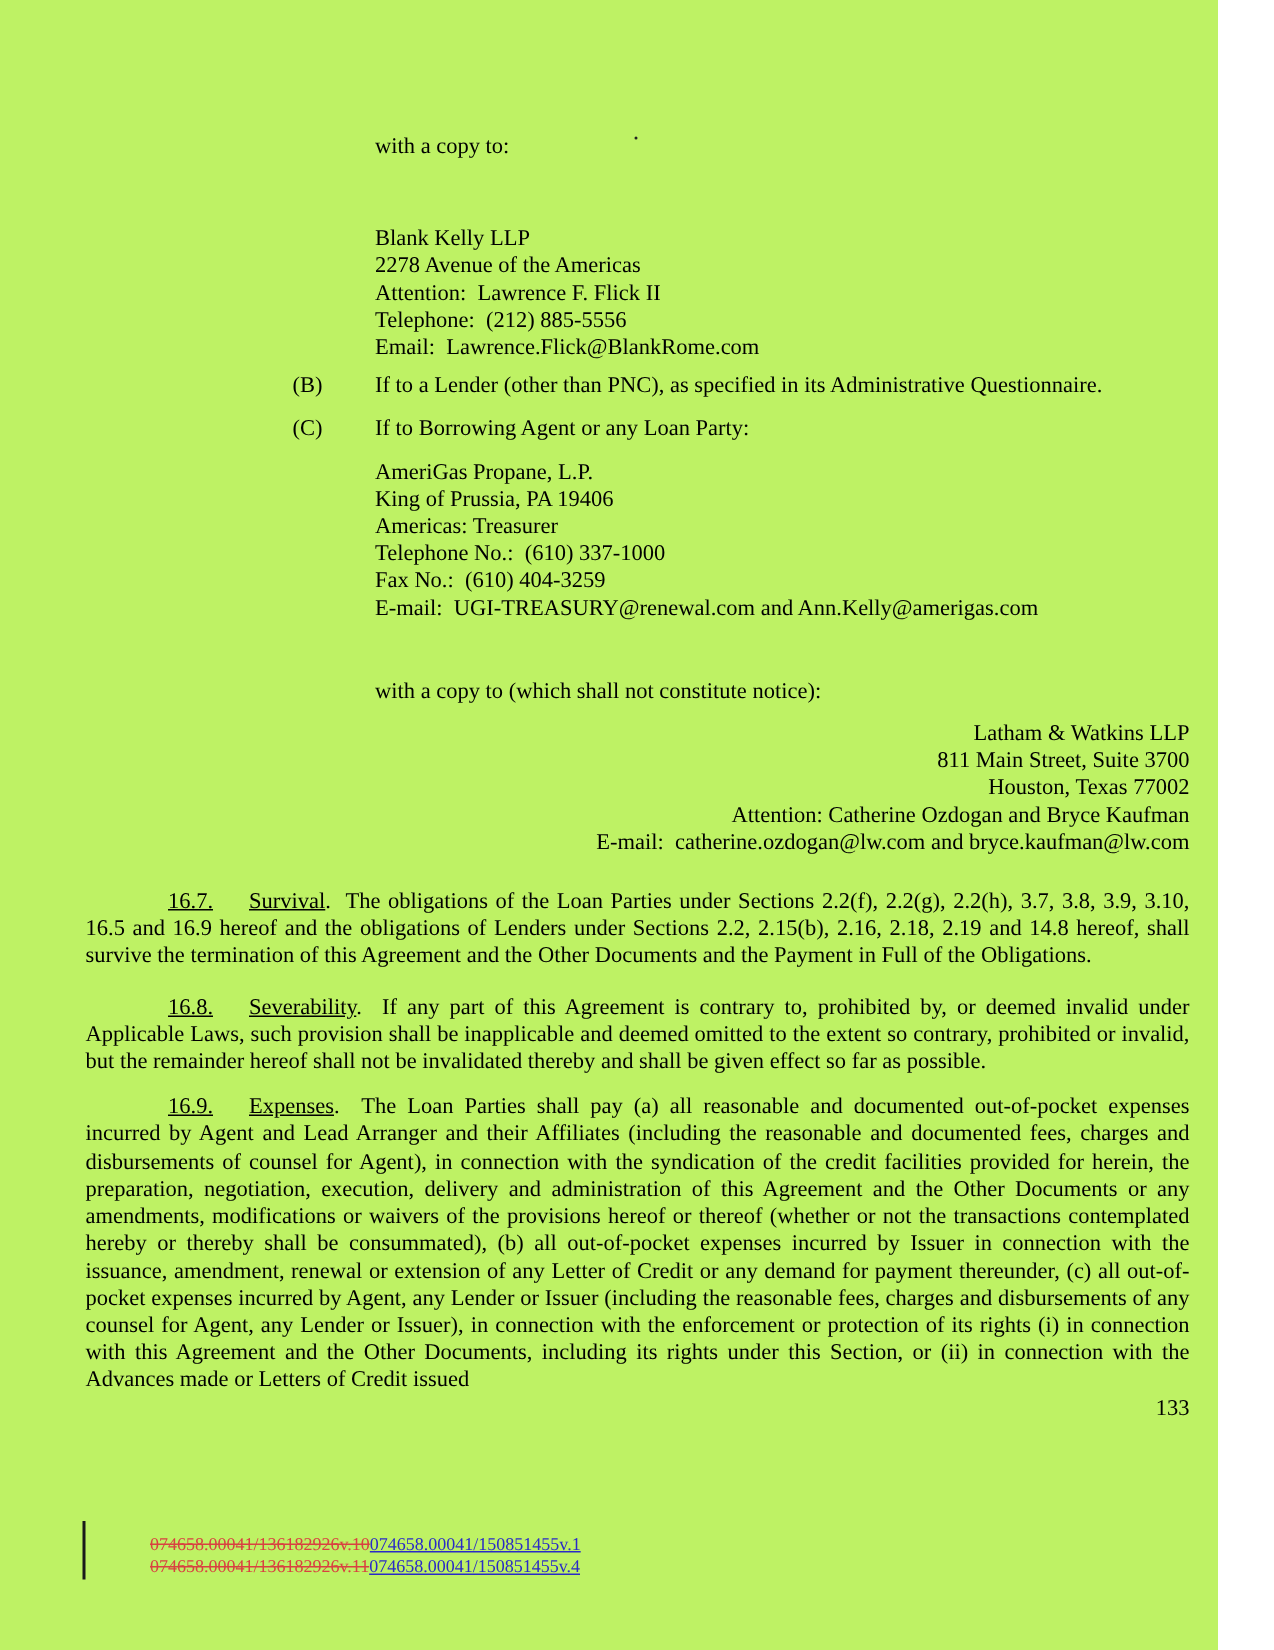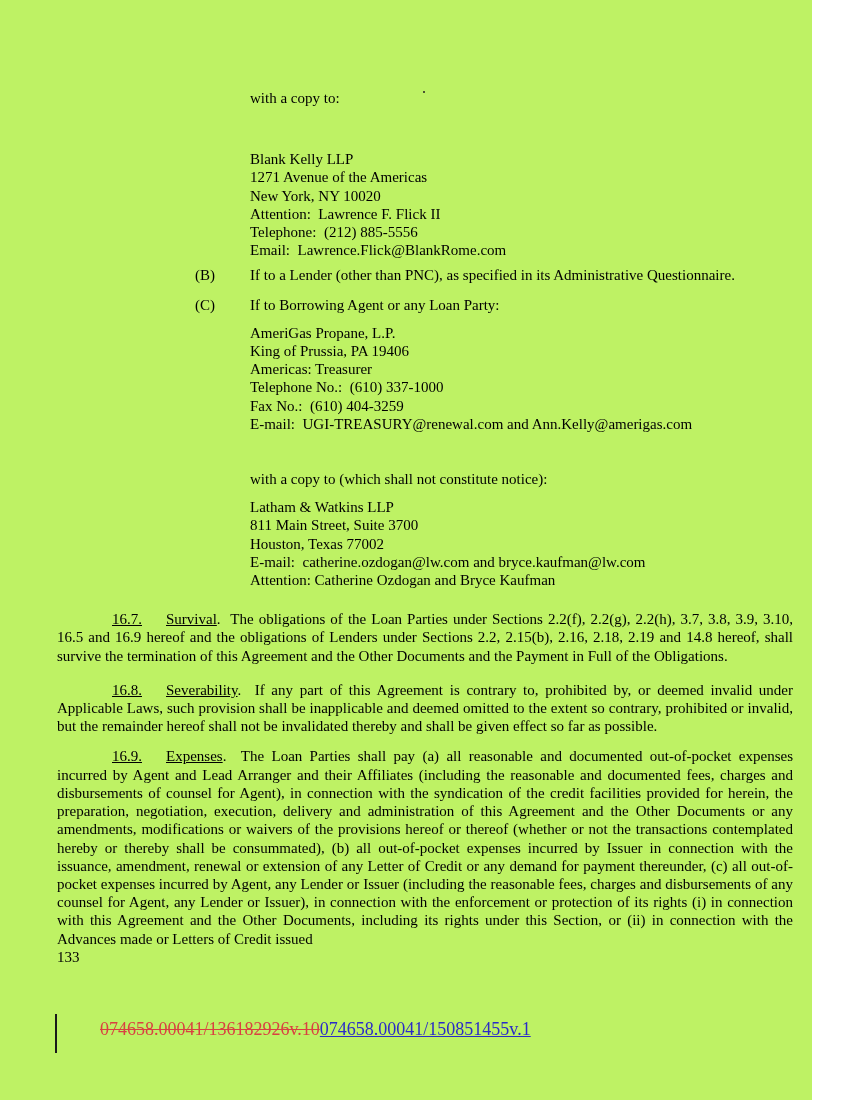--- a/index.html
+++ b/index.html
@@ -24,46 +24,46 @@
   .pre { white-space: pre-wrap; }
 
   .copy-intro { margin-left: 193px; }
   .copy-intro-1 { margin-bottom: 43px; }
   .copy-intro-2 { margin-top: 37px; }
 
   .address { margin-left: 193px; }
   .address div { white-space: pre-wrap; }
   .address-blank-rome { }
   .address-amerigas { margin-top: 10px; }
-  .address-latham { margin-top: 10px; }
+  .address-latham { margin-top: 10px; text-align: right; }
 
   .list-item { display: flex; margin-left: 138px; }
   .list-item-b { margin-top: 7px; }
   .list-item-c { margin-top: 11px; }
   .list-label { flex: 0 0 55px; width: 55px; }
   .list-text { flex: 1; }
 
   .section {
     text-align: justify;
     text-indent: 55px;
   }
   .section-1 { margin-top: 21px; }
   .section-2 { margin-top: 16px; }
   .section-3 { margin-top: 12px; }
   .sec-num, .sec-title { text-decoration: underline; }
   .sec-tab { display: inline-block; width: 24px; }
   .sec-body { white-space: pre-wrap; }
 
-  .page-number { text-align: left; }
+  .page-number { text-align: right; }
 
   .doc-footer {
     position: absolute;
     left: 100px;
     top: 1022px;
-    font-size: 18px;
+    font-size: 12px;
     line-height: 15px;
     white-space: nowrap;
   }
   .redline-deleted {
     color: #d94141;
     text-decoration: line-through;
   }
   .redline-inserted {
     color: #2a2ac8;
     text-decoration: underline;
@@ -92,22 +92,21 @@
 <div class="page">
 
   <div class="stray-mark"></div>
 
   <div class="content">
 
     <p class="copy-intro copy-intro-1 pre">with a copy to:</p>
 
     <div class="address address-blank-rome">
       <div>Blank Kelly LLP</div>
-      <div>1271 Avenue of the Americas</div>
-      <div>New York, NY 10020</div>
+      <div>2278 Avenue of the Americas</div>
       <div>Attention:  Lawrence F. Flick II</div>
       <div>Telephone:  (212) 885-5556</div>
       <div>Email:  Lawrence.Flick@BlankRome.com</div>
     </div>
 
     <p class="list-item list-item-b">
         <span class="list-label">(B)</span>
         <span class="list-text">If to a Lender (other than PNC), as specified in its Administrative Questionnaire.</span>
       </p>
 
@@ -124,33 +123,34 @@
       <div>Fax No.:  (610) 404-3259</div>
       <div>E-mail:  UGI-TREASURY@renewal.com and Ann.Kelly@amerigas.com</div>
     </div>
 
     <p class="copy-intro copy-intro-2 pre">with a copy to (which shall not constitute notice):</p>
 
     <div class="address address-latham">
       <div>Latham &amp; Watkins LLP</div>
       <div>811 Main Street, Suite 3700</div>
       <div>Houston, Texas 77002</div>
+      <div>Attention: Catherine Ozdogan and Bryce Kaufman</div>
       <div>E-mail:  catherine.ozdogan@lw.com and bryce.kaufman@lw.com</div>
-      <div>Attention: Catherine Ozdogan and Bryce Kaufman</div>
     </div>
 
     <p class="section section-1"><span class="sec-num">16.7.</span><span class="sec-tab"></span><span class="sec-title">Survival</span><span class="sec-body">.  The obligations of the Loan Parties under Sections 2.2(f), 2.2(g), 2.2(h), 3.7, 3.8, 3.9, 3.10, 16.5 and 16.9 hereof and the obligations of Lenders under Sections 2.2, 2.15(b), 2.16, 2.18, 2.19 and 14.8 hereof, shall survive the termination of this Agreement and the Other Documents and the Payment in Full of the Obligations.</span></p>
 
     <p class="section section-2"><span class="sec-num">16.8.</span><span class="sec-tab"></span><span class="sec-title">Severability</span><span class="sec-body">.  If any part of this Agreement is contrary to, prohibited by, or deemed invalid under Applicable Laws, such provision shall be inapplicable and deemed omitted to the extent so contrary, prohibited or invalid, but the remainder hereof shall not be invalidated thereby and shall be given effect so far as possible.</span></p>
 
     <p class="section section-3"><span class="sec-num">16.9.</span><span class="sec-tab"></span><span class="sec-title">Expenses</span><span class="sec-body">.  The Loan Parties shall pay (a) all reasonable and documented out-of-pocket expenses incurred by Agent and Lead Arranger and their Affiliates (including the reasonable and documented fees, charges and disbursements of counsel for Agent), in connection with the syndication of the credit facilities provided for herein, the preparation, negotiation, execution, delivery and administration of this Agreement and the Other Documents or any amendments, modifications or waivers of the provisions hereof or thereof (whether or not the transactions contemplated hereby or thereby shall be consummated), (b) all out-of-pocket expenses incurred by Issuer in connection with the issuance, amendment, renewal or extension of any Letter of Credit or any demand for payment thereunder, (c) all out-of-pocket expenses incurred by Agent, any Lender or Issuer (including the reasonable fees, charges and disbursements of any counsel for Agent, any Lender or Issuer), in connection with the enforcement or protection of its rights (i) in connection with this Agreement and the Other Documents, including its rights under this Section, or (ii) in connection with the Advances made or Letters of Credit issued</span></p>
 
     <div class="page-number">133</div>
 
   </div>
 
   <div class="change-bar"></div>
 
   <div class="doc-footer">
     <div><span class="redline-deleted">074658.00041/136182926v.10</span><span class="redline-inserted">074658.00041/150851455v.1</span></div>
+    <div><span class="redline-deleted">074658.00041/136182926v.11</span><span class="redline-inserted">074658.00041/150851455v.4</span></div>
   </div>
 
 </div>
 
 </body></html>

